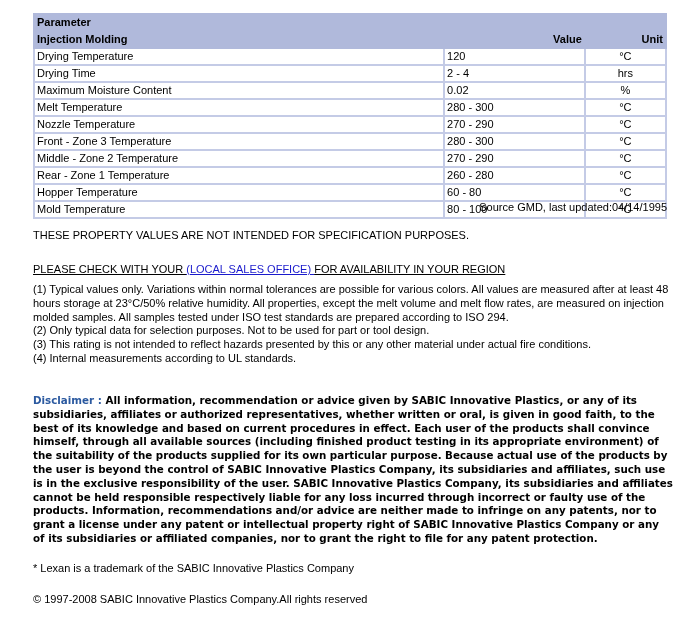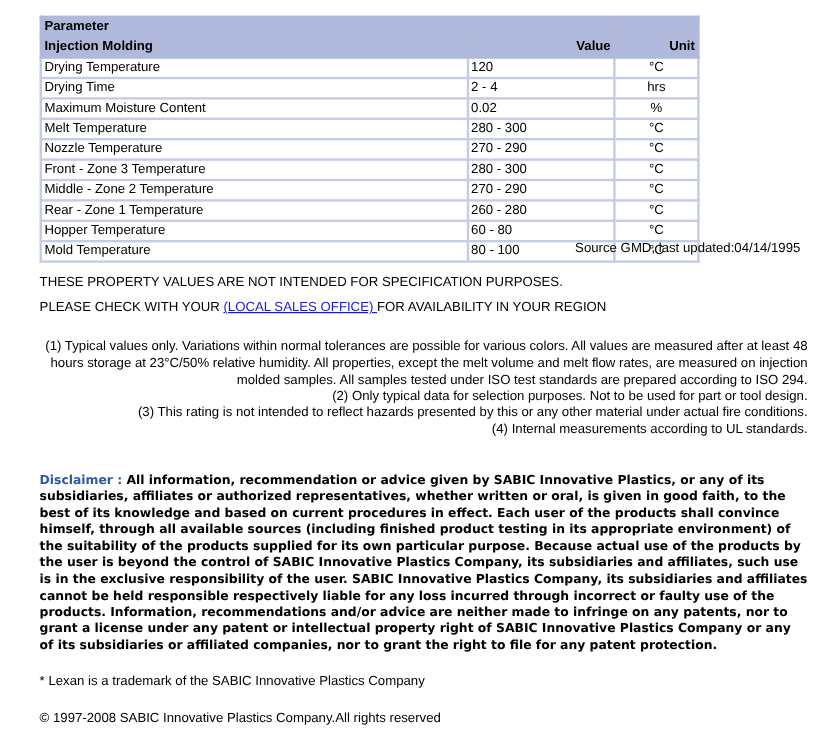--- a/index.html
+++ b/index.html
@@ -13,21 +13,21 @@
     body {
       font-family: "Liberation Sans", sans-serif;
       font-size: 11px;
       color: #000000;
       position: relative;
     }
     table.props {
       position: absolute;
       left: 33px;
       top: 13px;
-      width: 550px;
+      width: 634px;
       border-collapse: collapse;
       font-size: 11px;
     }
     table.props td, table.props th {
       border: 2px solid #c4cbe6;
       height: 15px;
       padding: 0 2px;
       line-height: 13px;
       white-space: nowrap;
     }
@@ -50,31 +50,31 @@
       top: 201px;
       font-size: 11px;
     }
     .txt {
       position: absolute;
       left: 33px;
       font-size: 11px;
       line-height: 14px;
     }
     .notice1 { top: 228px; }
-    .notice2 { top: 249px; }
+    .notice2 { top: 262px; text-decoration: underline; }
     .notice2 a {
       color: #1a1acc;
       text-decoration: underline;
     }
     .notes {
       top: 283px;
       width: 640px;
       line-height: 13.8px;
     }
-    .notes p { margin: 0; text-align: right; }
+    .notes p { margin: 0; }
     .disclaimer {
       top: 394px;
       width: 640px;
       font-weight: bold;
       font-size: 11px;
       line-height: 13.8px;
       font-family: "DejaVu Sans", sans-serif;
       font-size: 10.3px;
     }
     .disclaimer .label {

